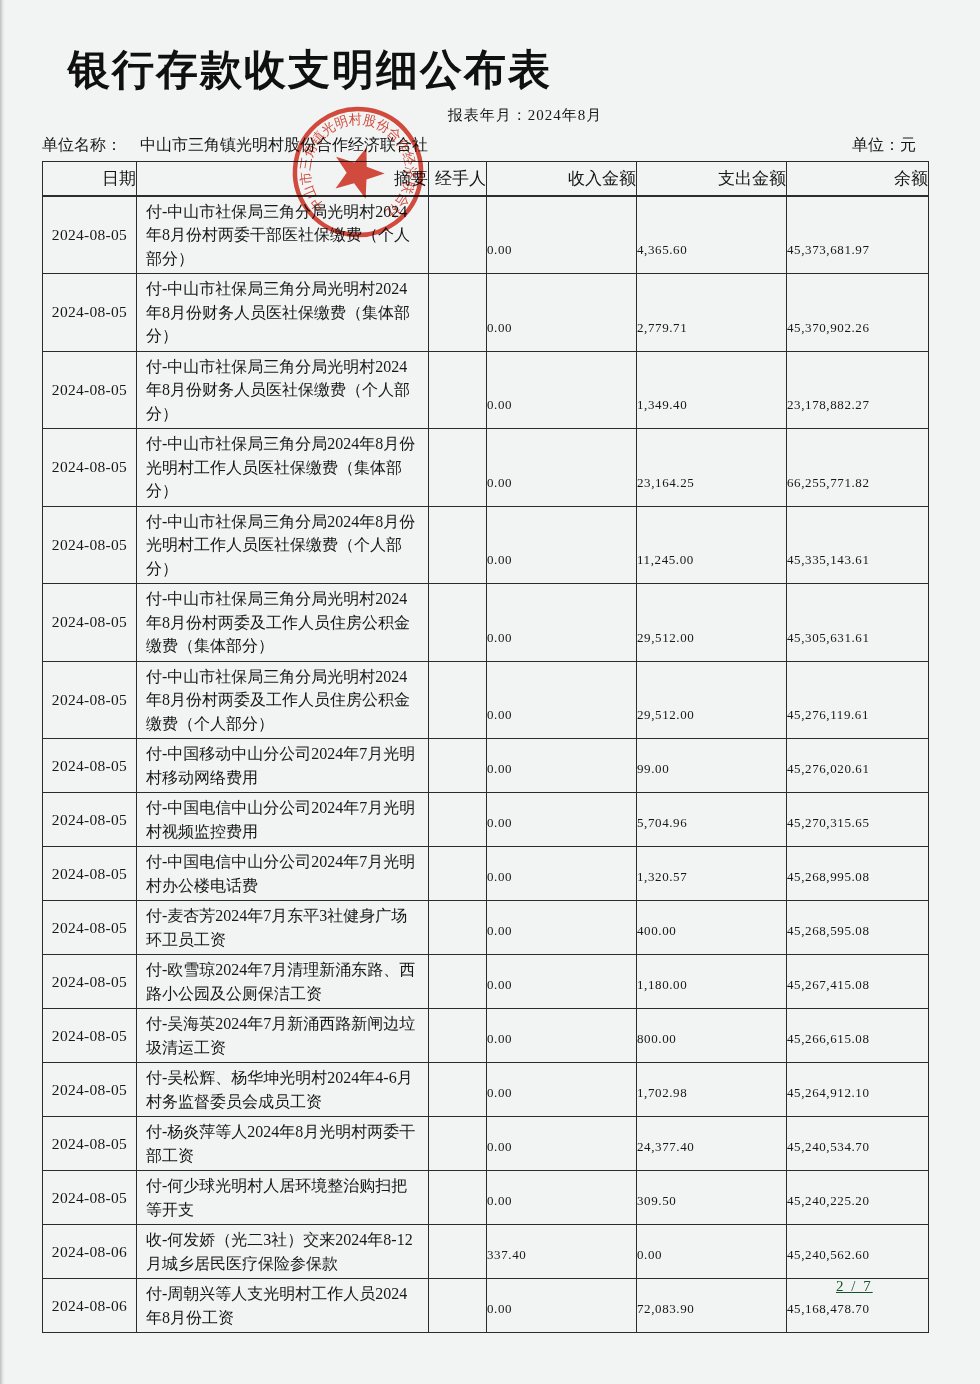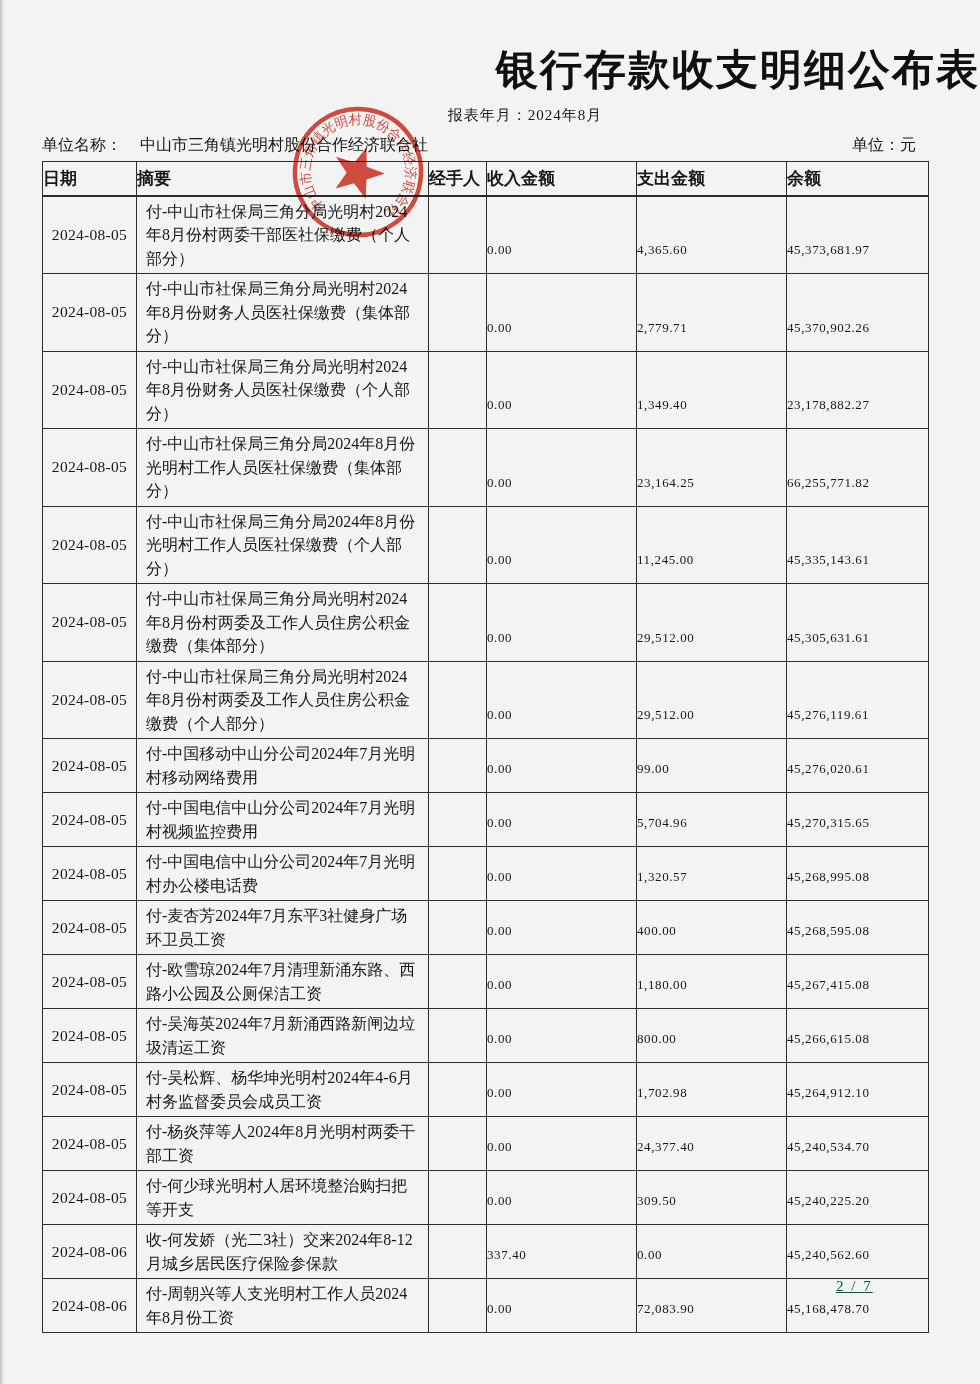--- a/index.html
+++ b/index.html
@@ -13,21 +13,21 @@
     overflow: hidden;
   }
   .scan-edge {
     position: absolute; left: 0; top: 0; width: 5px; height: 100%;
     background: linear-gradient(to right, #9fa5a5, #dfe3e2 60%, rgba(255,255,255,0));
     opacity: .65;
   }
   .doc-title {
     position: absolute; top: 42px; left: 0; right: 0;
     margin: 0; padding-left: 68px;
-    text-align: right;
+    text-align: left;
     font-size: 42px; font-weight: bold; letter-spacing: 2px;
     color: #101010;
   }
   .doc-subtitle {
     position: absolute; top: 106px; left: 0; right: 0;
     padding-left: 70px; text-align: center;
     font-size: 15px; letter-spacing: 1px;
   }
   .meta-row {
     position: absolute; top: 135px; left: 42px; right: 64px;
@@ -40,21 +40,21 @@
     width: 886px;
     border-collapse: collapse; table-layout: fixed;
     background: transparent;
   }
   .ledger th, .ledger td {
     border: 1.6px solid #2c2c2c;
     overflow: hidden;
   }
   .ledger thead tr { height: 34px; }
   .ledger th {
-    font-size: 17px; font-weight: bold; text-align: left;
+    font-size: 17px; font-weight: normal; text-align: right;
     padding: 2px 0;
   }
   .ledger thead th { border-bottom-width: 2px; }
   .ledger tbody tr { height: 51px; }
   .ledger tbody tr:nth-child(-n+7) { height: 72px; }
   td.c-date {
     text-align: center; vertical-align: middle;
     font-size: 15.5px; letter-spacing: 0.3px;
   }
   td.c-summary {

